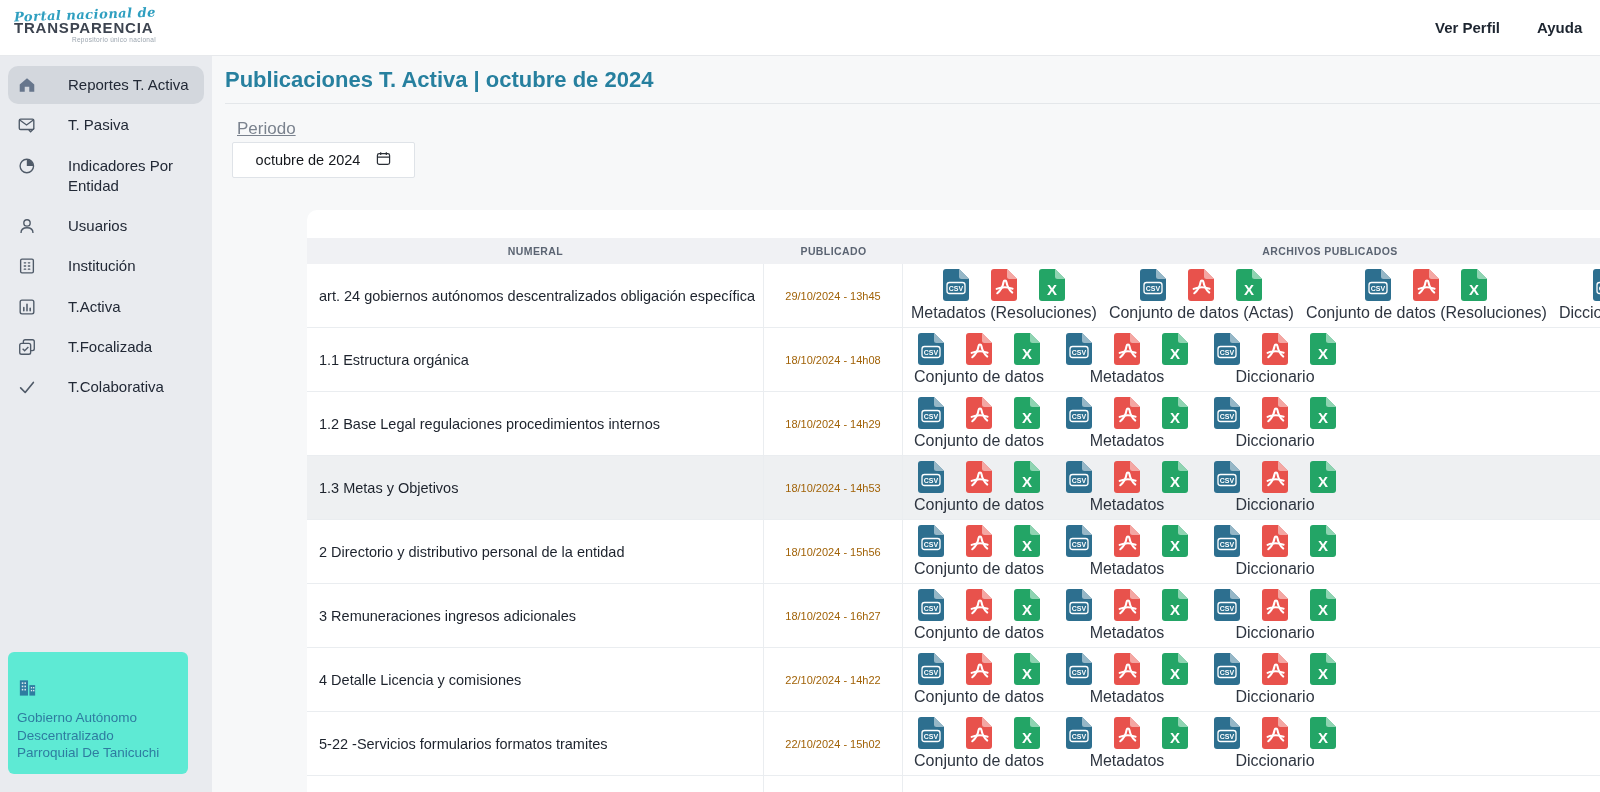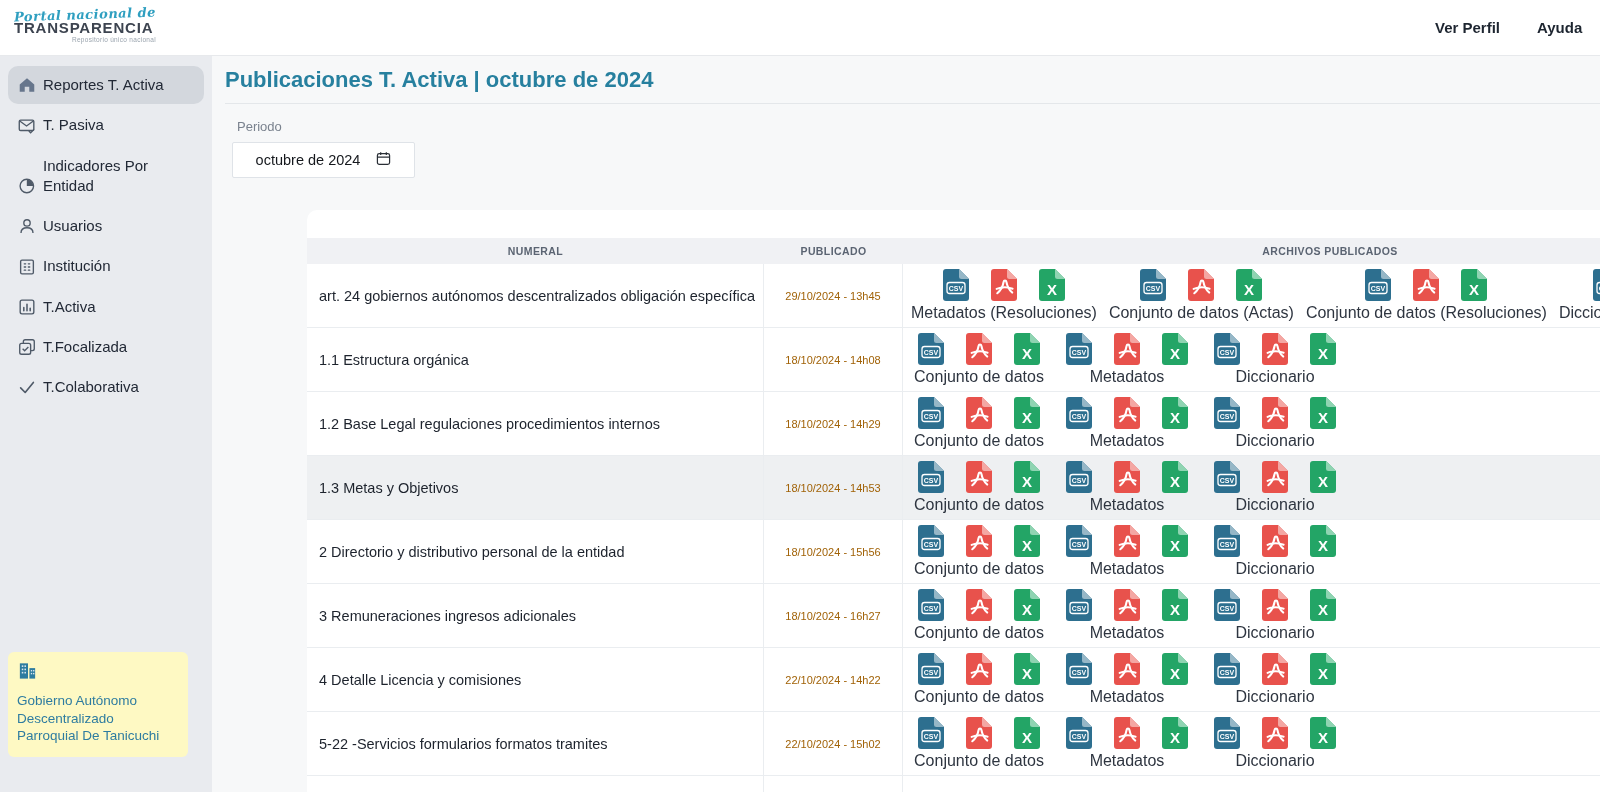--- a/index.html
+++ b/index.html
@@ -16,34 +16,34 @@
                line-height:1; margin-top:-2px; }
   .logo-tag { font-size:6.5px; color:#9aa4ae; text-align:right; margin-top:1px; letter-spacing:.3px; }
   .top-link { position:absolute; top:19px; font-size:15px; font-weight:600; color:#1d2530;
               cursor:pointer; white-space:nowrap; }
   .top-link.perfil { left:1435px; }
   .top-link.ayuda  { left:1537px; }
 
   
   .sidebar { position:fixed; top:56px; left:0; width:212px; bottom:0; background:#e9ebef; z-index:5; }
   .nav { padding:10px 8px 0 8px; display:flex; flex-direction:column; gap:2px; }
-  .side-item { display:flex; align-items:flex-end; gap:5px; padding:9px 6px 9px 8px;
+  .side-item { display:flex; align-items:flex-start; gap:30px; padding:9px 6px 9px 8px;
                border-radius:10px; font-size:15px; color:#222936; cursor:pointer; line-height:1.35; }
   .side-item.active { background:#d3d7dd; }
   .side-item .icn { width:22px; flex:0 0 22px; display:flex; justify-content:center; align-items:center; }
-  .entity-card { position:absolute; left:8px; top:596px; width:180px; background:#fef9c3;
-                 border-radius:6px; padding:8px 9px 12px 9px; cursor:pointer; }
+  .entity-card { position:absolute; left:8px; top:596px; width:180px; background:#5eead4;
+                 border-radius:6px; padding:25px 9px 12px 9px; cursor:pointer; }
   .entity-name { color:#2e7ca0; font-size:13.5px; line-height:1.3; margin-top:7px; }
 
   
   .main { position:fixed; left:212px; top:56px; right:0; bottom:0; overflow:hidden; background:#f7f8f9; }
   .page-title { position:absolute; left:13px; top:11px; font-size:22px; font-weight:700;
                 color:var(--accent,#27809f); white-space:nowrap; }
   .title-divider { position:absolute; top:47px; left:13px; right:0; border-top:1px solid #e4e7ea; }
-  .period-label { position:absolute; left:25px; top:63px; font-size:13px; color:#7a828e; }
+  .period-label { position:absolute; left:25px; top:63px; font-size:17px; color:#7a828e;text-decoration:underline; }
   .period-input { position:absolute; left:20px; top:86px; width:183px; height:36px; background:#fff;
                   border:1px solid #dfe3e8; border-radius:2px; display:flex; align-items:center;
                   justify-content:center; gap:16px; font-size:14.5px; color:#15181d; cursor:pointer; }
 
   
   .card { position:absolute; left:95px; top:154px; width:1450px; background:#ffffff;
           border-radius:10px 10px 0 0; padding-top:28px; }
   .thead { display:flex; background:#f0f1f4; height:26px; align-items:center; }
   .th { font-size:10.5px; font-weight:bold; letter-spacing:.4px; color:#5b6472;
         text-transform:uppercase; text-align:center; }

